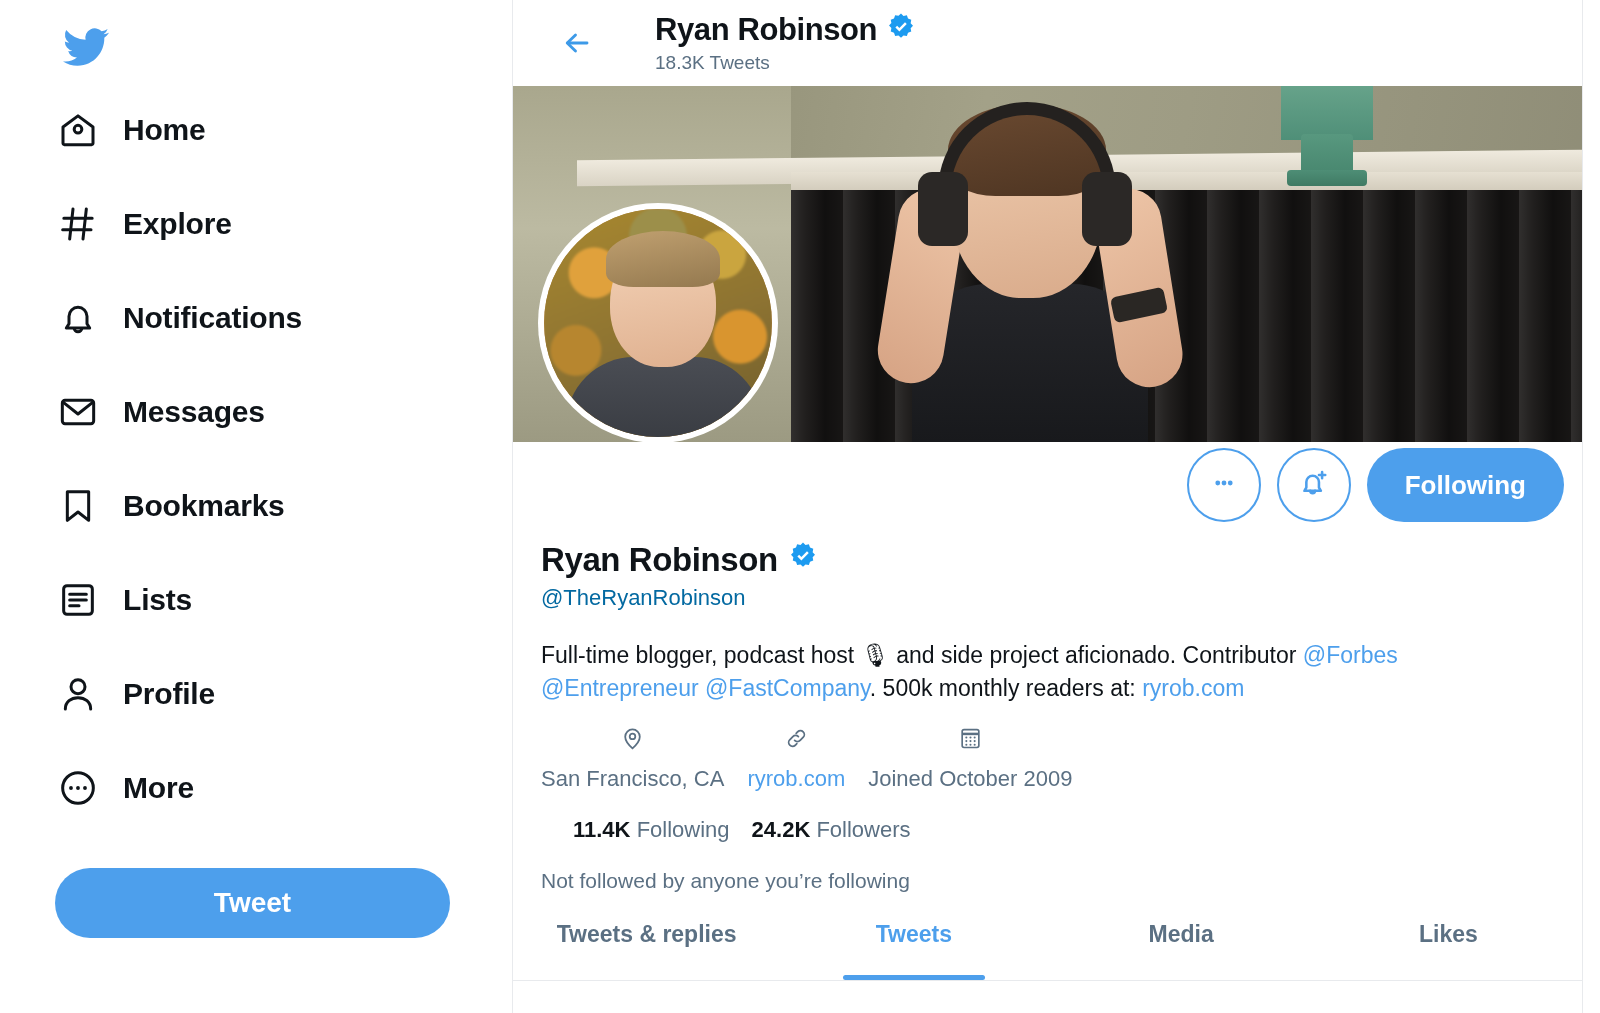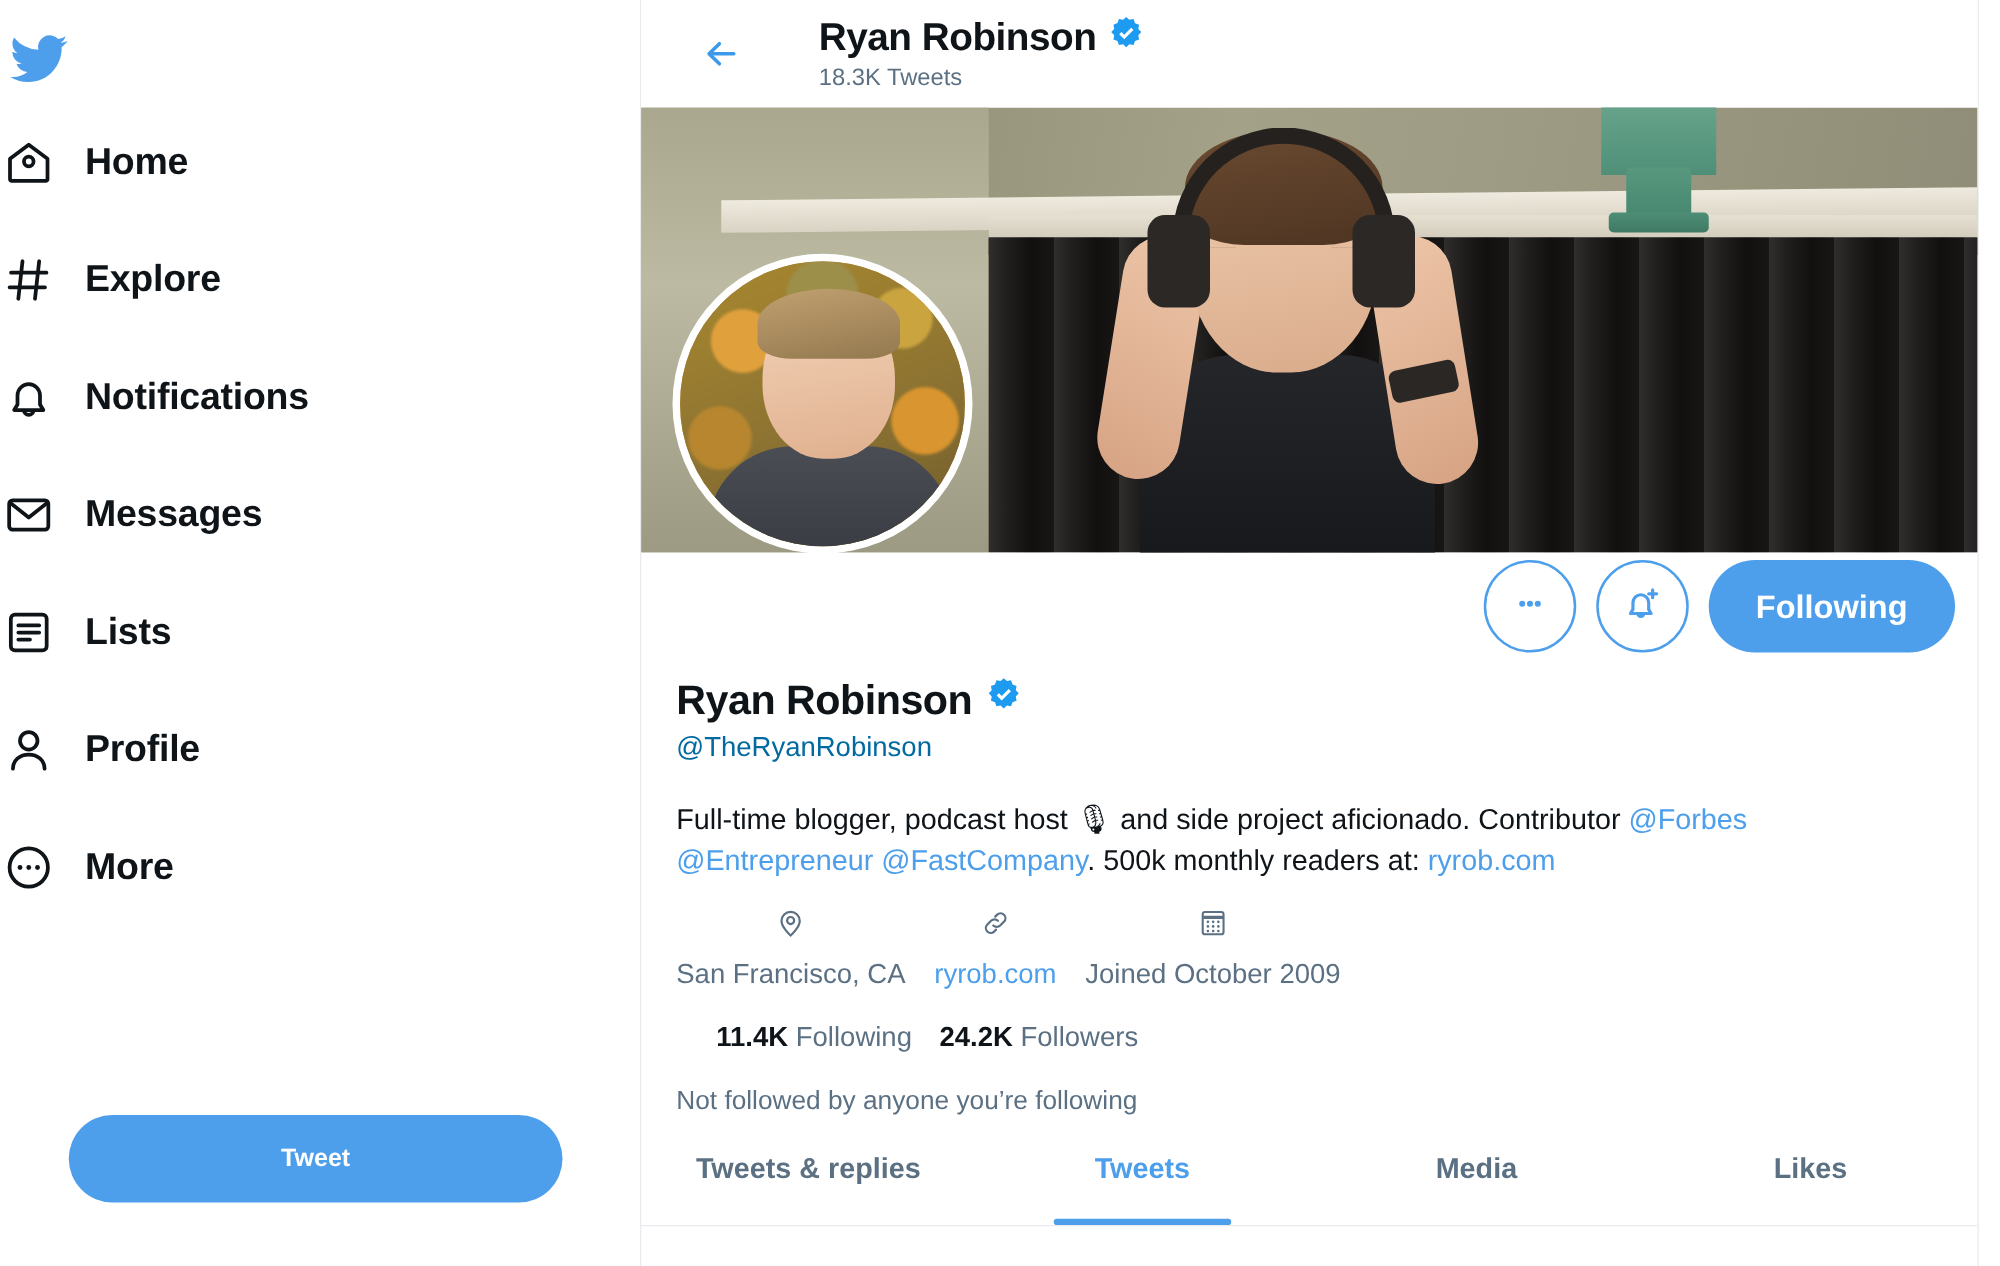--- a/index.html
+++ b/index.html
@@ -5,30 +5,30 @@
   * { margin:0; padding:0; box-sizing:border-box; }
   html, body {
     width:1600px; height:1013px;
     background:#ffffff;
     font-family:"Liberation Sans", sans-serif;
     overflow:hidden;
   }
   .app { display:flex; width:1600px; height:1013px; }
 
   
-  .sidebar { width:512px; height:1013px; background:#fff; position:relative; flex:0 0 512px; }
+  .sidebar { width:512px; height:1013px; background:#fff; position:relative; flex:0 0 512px; padding-left:55px; }
   .logo { margin-top:16px; width:62px; height:62px; display:flex; align-items:center; justify-content:center; }
   .nav { margin-top:22px; display:flex; flex-direction:column; }
   .nav-item { display:flex; align-items:center; height:59px; margin-bottom:35px; cursor:pointer; }
   .nav-icon { width:46px; min-width:46px; display:flex; align-items:center; justify-content:center; }
   .nav-label { font-size:30px; font-weight:bold; color:#0f1419; margin-left:22px; letter-spacing:-0.2px; white-space:nowrap; }
   .tweet-btn {
-    position:absolute; left:55px; top:892px; width:395px; height:70px;
+    position:absolute; left:55px; top:868px; width:395px; height:70px;
     background:#4d9fec; color:#fff; border:none; border-radius:36px;
-    font-size:20px; font-weight:bold; font-family:"Liberation Sans", sans-serif; cursor:pointer;
+    font-size:28px; font-weight:bold; font-family:"Liberation Sans", sans-serif; cursor:pointer;
   }
 
   
   .main { width:1071px; flex:0 0 1071px; border-left:1px solid #e8eaed; border-right:1px solid #e8eaed; position:relative; background:#fff; }
 
   .topbar { height:86px; display:flex; align-items:center; padding-left:42px; background:#fff; }
   .back-btn { width:44px; height:44px; display:flex; align-items:center; justify-content:center; cursor:pointer; }
   .topbar-text { margin-left:56px; display:flex; flex-direction:column; justify-content:center; }
   .topbar-title { font-size:31px; font-weight:bold; color:#0f1419; display:flex; align-items:center; gap:9px; line-height:1.05; letter-spacing:-0.4px; }
   .topbar-sub { font-size:19px; color:#5b7083; margin-top:4px; }
@@ -145,20 +145,28 @@
       <div class="nav-item">
         <span class="nav-icon">
           <svg width="40" height="40" viewBox="0 0 24 24" fill="none" stroke="#0f1419" stroke-width="1.8" stroke-linejoin="round">
               <rect x="2.6" y="5" width="18.8" height="14" rx="1.6"></rect>
               <path d="m3.2 6.2 8.8 7 8.8-7"></path>
             </svg>
         </span>
         <span class="nav-label">Messages</span>
       </div>
 
+      <div class="nav-item">
+        <span class="nav-icon">
+          <svg width="40" height="40" viewBox="0 0 24 24" fill="none" stroke="#0f1419" stroke-width="1.8" stroke-linejoin="round">
+              <path d="M5.6 3.4h12.8v17.2L12 15.6l-6.4 5z"></path>
+            </svg>
+        </span>
+        <span class="nav-label">Bookmarks</span>
+      </div>
 
       <div class="nav-item">
         <span class="nav-icon">
           <svg width="40" height="40" viewBox="0 0 24 24" fill="none" stroke="#0f1419" stroke-width="1.8" stroke-linecap="round" stroke-linejoin="round">
               <rect x="3.4" y="3.4" width="17.2" height="17.2" rx="2"></rect>
               <path d="M7 8.6h10M7 12h10M7 15.4h5.6"></path>
             </svg>
         </span>
         <span class="nav-label">Lists</span>
       </div>

